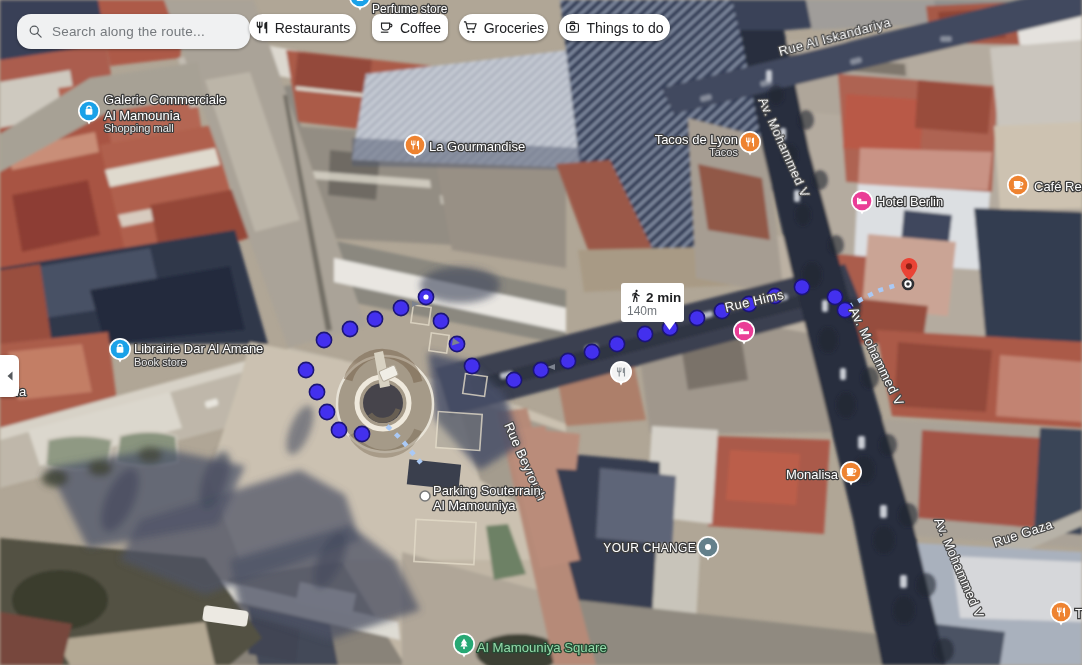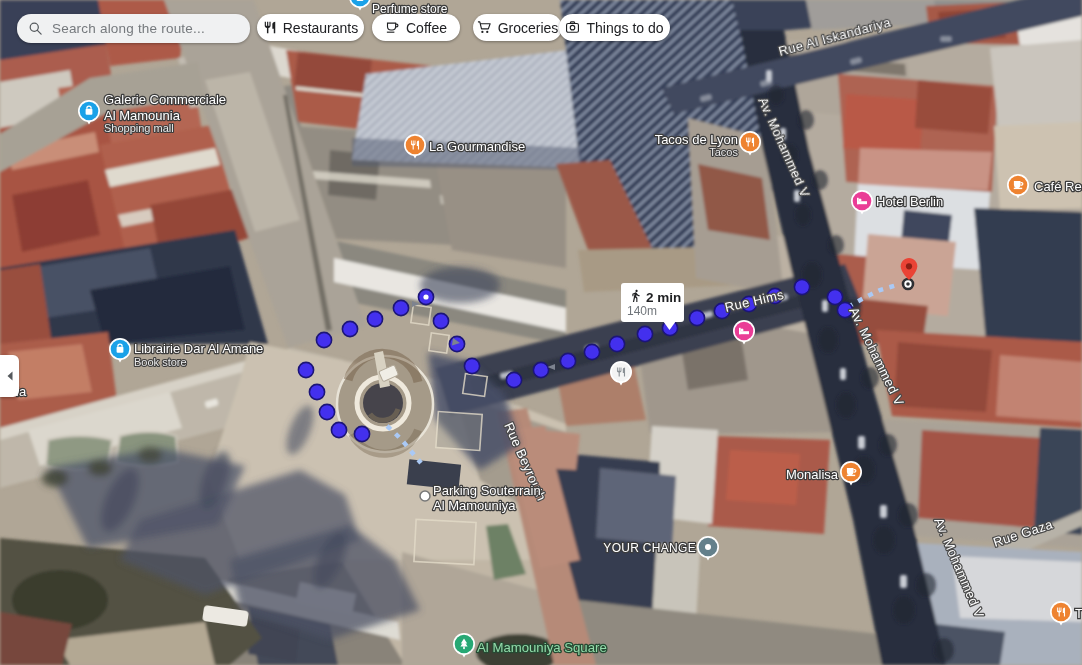--- a/index.html
+++ b/index.html
@@ -1,20 +1,20 @@
 <!DOCTYPE html>
 <html><head>
 <meta charset="utf-8">
 <style>
 html,body{margin:0;padding:0;background:#888;}
 #stage{position:relative;width:1082px;height:665px;overflow:hidden;font-family:"Liberation Sans",sans-serif;}
 #bg{position:absolute;left:0;top:0;}
 .chip{position:absolute;top:14px;height:27px;background:#fff;border-radius:14px;box-shadow:0 1px 3px rgba(0,0,0,.35);display:flex;align-items:center;justify-content:center;gap:6px;color:#202124;font-size:14px;}
 .chip svg{display:block;}
-#searchbar{position:absolute;left:17px;top:14px;width:233px;height:29px;background:#f0f1f2;border-radius:14px;box-shadow:0 1px 3px rgba(0,0,0,.3);display:flex;align-items:center;color:#75797d;font-size:13.5px;letter-spacing:0.2px;}
+#searchbar{position:absolute;left:17px;top:14px;width:233px;height:35px;background:#f0f1f2;border-radius:14px;box-shadow:0 1px 3px rgba(0,0,0,.3);display:flex;align-items:center;color:#75797d;font-size:13.5px;letter-spacing:0.2px;}
 #paneltab{position:absolute;left:0px;top:355px;width:19px;height:42px;background:#fff;border-radius:0 6px 6px 0;box-shadow:0 1px 3px rgba(0,0,0,.3);display:flex;align-items:center;justify-content:center;}
 </style>
 </head>
 <body>
 <div id="stage">
 <svg id="bg" width="1082" height="665" viewBox="0 0 1082 665">
 <defs>
 <filter id="soft" x="-20%" y="-20%" width="140%" height="140%">
           <feGaussianBlur stdDeviation="1.7"></feGaussianBlur>
           <feColorMatrix type="saturate" values="0.85"></feColorMatrix>
@@ -604,34 +604,34 @@
 <text x="646" y="302" font-family="Liberation Sans, sans-serif" font-size="13.5" font-weight="bold" fill="#1f2022">2 min</text>
 <text x="627" y="314.5" font-family="Liberation Sans, sans-serif" font-size="12" fill="#70757a">140m</text>
 </g>
 </svg>
 
 <div id="searchbar"><svg width="15" height="15" viewBox="0 0 24 24" style="margin:0 9px 0 11px">
         <circle cx="10" cy="10" r="6.5" fill="none" stroke="#555a5e" stroke-width="2"></circle>
         <line x1="15" y1="15" x2="21" y2="21" stroke="#555a5e" stroke-width="2" stroke-linecap="round"></line>
       </svg>Search along the route...</div>
 
-<div class="chip" style="left:257px;width:107px;">
+<div class="chip" style="left:249px;width:107px;">
 <svg width="14" height="15" viewBox="0 0 24 24">
         <path fill="#1f2022" d="M11 9H9V2H7v7H5V2H3v7c0 2.12 1.66 3.84 3.75 3.97V22h2.5v-9.03C11.34 12.84 13 11.12 13 9V2h-2v7zm5-3v8h2.5v8H21V2c-2.76 0-5 2.24-5 4z"></path>
       </svg>
 Restaurants</div>
 
-<div class="chip" style="left:372px;width:88px;">
+<div class="chip" style="left:372px;width:76px;border-radius:8px;">
 <svg width="15" height="15" viewBox="0 0 24 24">
         <path fill="none" stroke="#1f2022" stroke-width="1.8" d="M4 5h13v5.5A5.5 5.5 0 0 1 11.5 16h-2A5.5 5.5 0 0 1 4 10.5zM17 6.5h1.5a2.2 2.2 0 0 1 0 4.4H17"></path>
         <line x1="3" y1="19.5" x2="15" y2="19.5" stroke="#1f2022" stroke-width="1.8"></line>
       </svg>
 Coffee</div>
 
-<div class="chip" style="left:459px;width:89px;margin-left:14px;">
+<div class="chip" style="left:459px;width:89px;">
 <svg width="15" height="15" viewBox="0 0 24 24">
         <path fill="none" stroke="#1f2022" stroke-width="1.8" stroke-linejoin="round" d="M1.5 3h3l2.7 11.2h10.9L21 6H6"></path>
         <circle cx="8.6" cy="19" r="1.8" fill="#1f2022"></circle>
         <circle cx="16.4" cy="19" r="1.8" fill="#1f2022"></circle>
       </svg>
 Groceries</div>
 
 <div class="chip" style="left:559px;width:111px;">
 <svg width="15" height="15" viewBox="0 0 24 24">
         <rect x="2.5" y="5.5" width="19" height="14" rx="2.5" fill="none" stroke="#1f2022" stroke-width="1.8"></rect>

